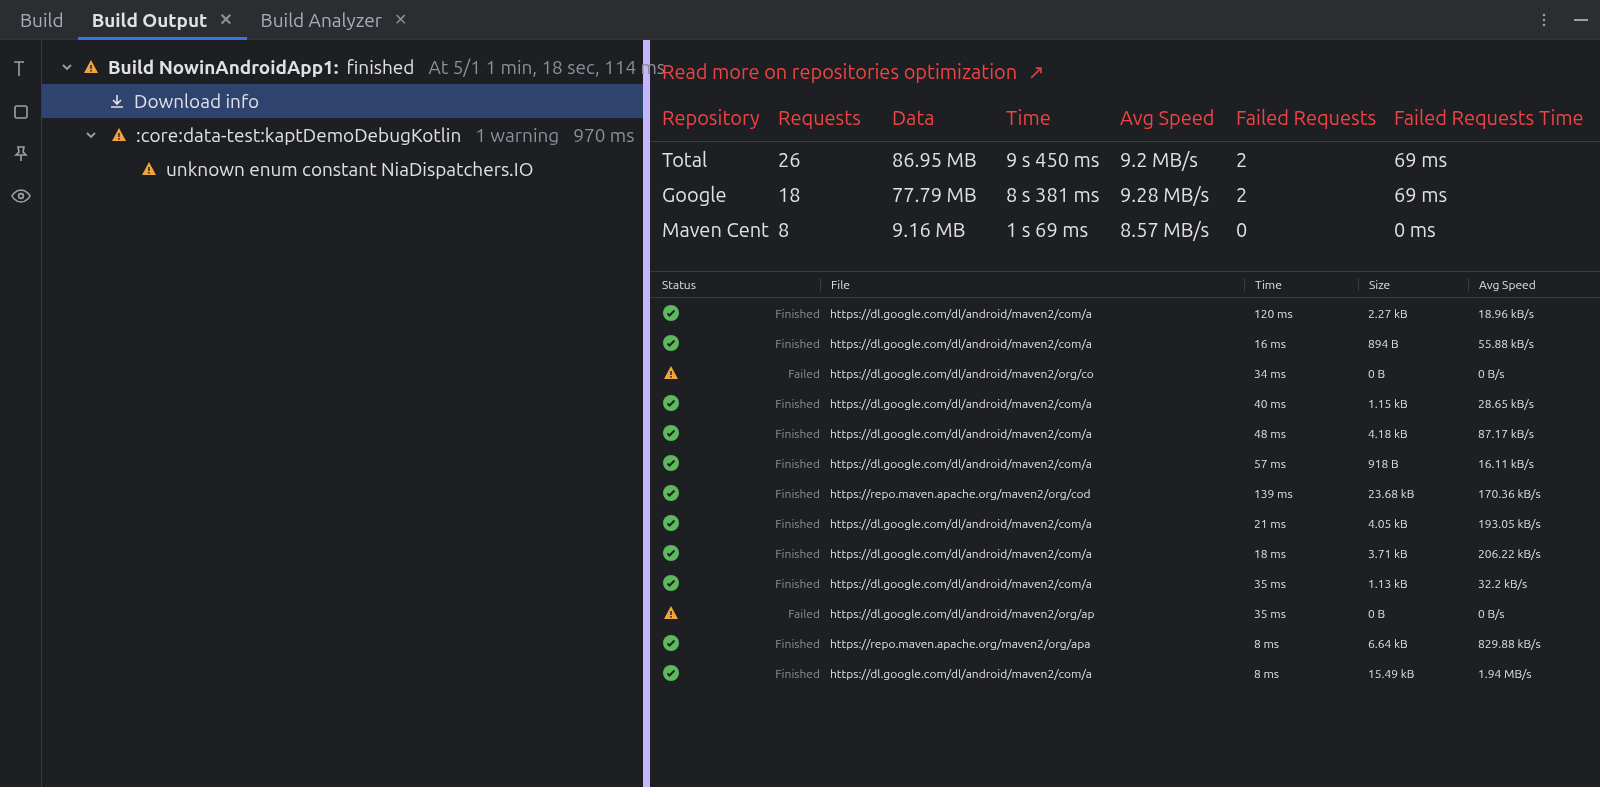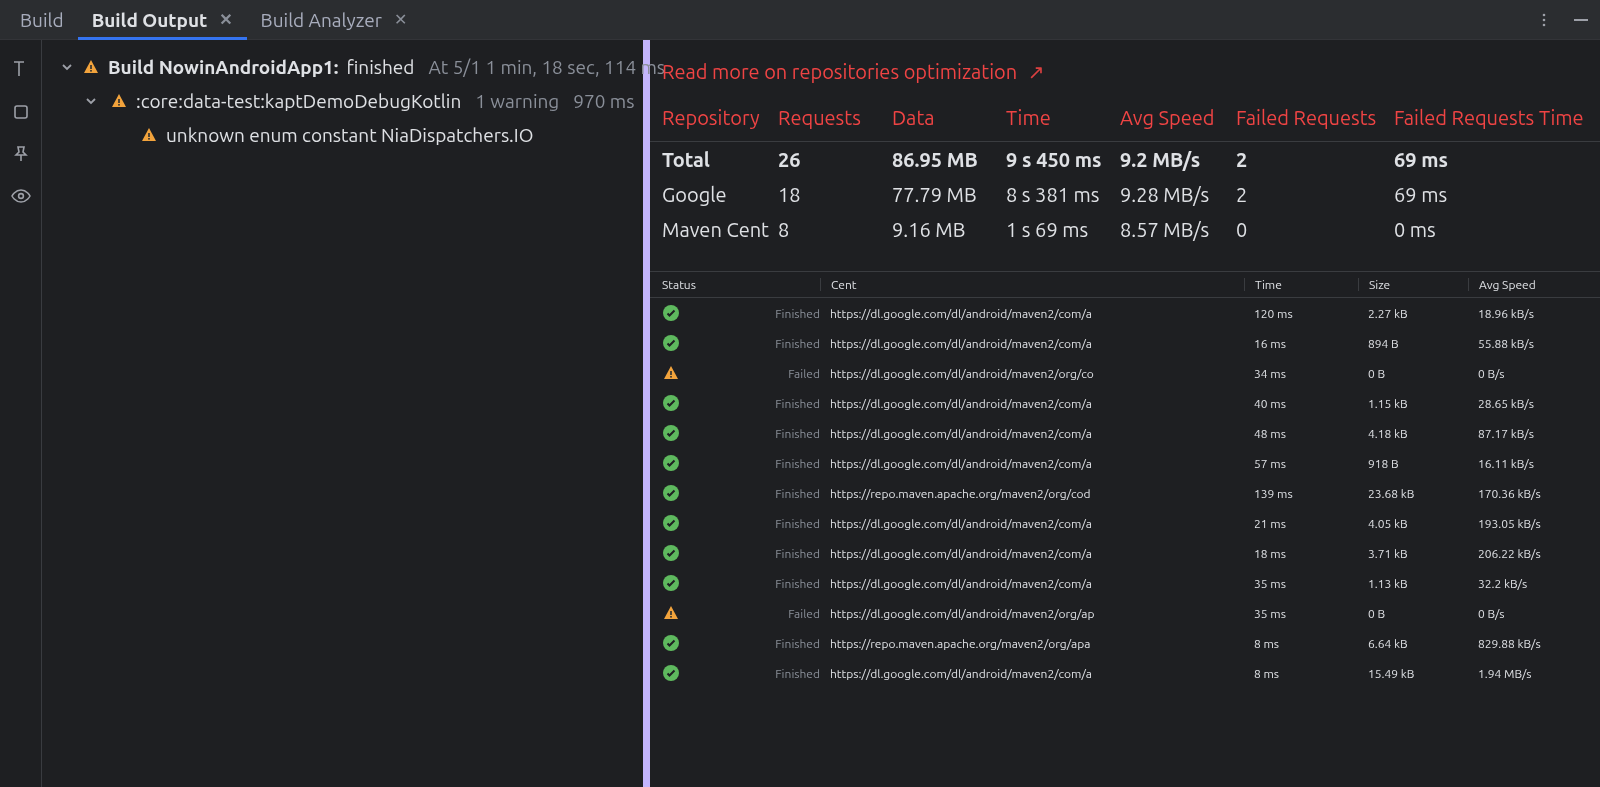--- a/index.html
+++ b/index.html
@@ -58,21 +58,21 @@
     .detail-pane { flex: 1; display: flex; flex-direction: column; min-width: 0; }
     .detail-link {
       padding: 20px 12px 10px 12px;
       color: #ef4444; font-size: 20px; cursor: pointer;
     }
     .detail-link .ext { opacity: .9; margin-left: 6px; }
 
     .repo-header, .repo-row { display: flex; padding: 4px 12px; font-size: 20px; }
     .repo-header { color: #ef4444; border-bottom: 1px solid #3a3c40; padding-top: 12px; padding-bottom: 12px; }
     .repo-row { color: #dfe1e5; padding-top: 6px; padding-bottom: 6px; }
-    .repo-row.total { font-weight: 700; }
+    .repo-row.total { font-weight: 400; }
     .rc { overflow: hidden; text-overflow: clip; white-space: nowrap; }
     .rc0 { width: 116px; }
     .rc1 { width: 114px; }
     .rc2 { width: 114px; }
     .rc3 { width: 114px; }
     .rc4 { width: 116px; }
     .rc5 { width: 158px; }
     .rc6 { flex: 1; }
 
     .dl-header, .dl-row { display: flex; align-items: center; padding: 6px 12px; font-size: 12px; }
@@ -159,20 +159,29 @@
               <path d="M9 2l7 13H2L9 2z" fill="#f2a33c"></path>
               <rect x="8.2" y="7" width="1.6" height="4" fill="#2b2d30"></rect>
               <rect x="8.2" y="12" width="1.6" height="1.6" fill="#2b2d30"></rect>
             </svg>
         </span>
         <span class="title-bold">Build NowinAndroidApp1:</span>
         <span class="lit">finished</span>
         <span class="graysm">At 5/1 1 min, 18 sec, 114 ms</span>
       </div>
 
+      <div class="tree-row selected">
+        <span class="indent" style="width:48px"></span>
+        <span>
+          <svg width="18" height="18" viewBox="0 0 18 18" fill="none" stroke="#dfe1e5" stroke-width="1.6">
+              <path d="M9 3v8M5 8l4 4 4-4M3 15h12"></path>
+            </svg>
+        </span>
+        <span>Download info</span>
+      </div>
 
       <div class="tree-row">
         <span class="indent" style="width:24px"></span>
         <span class="chev">
           <svg width="14" height="14" viewBox="0 0 14 14">
               <path d="M3 5l4 4 4-4" fill="none" stroke="currentColor" stroke-width="1.8"></path>
             </svg>
         </span>
         <span>
           <svg width="18" height="18" viewBox="0 0 18 18">
@@ -239,21 +248,21 @@
             <div class="rc rc2">9.16 MB</div>
             <div class="rc rc3">1 s 69 ms</div>
             <div class="rc rc4">8.57 MB/s</div>
             <div class="rc rc5">0</div>
             <div class="rc rc6">0 ms</div>
           </div>
         </div>
 
       <div class="dl-header">
         <div class="dc dc0">Status</div>
-        <div class="dc dc1">Cent</div>
+        <div class="dc dc1">File</div>
         <div class="dc dc2">Time</div>
         <div class="dc dc3">Size</div>
         <div class="dc dc4">Avg Speed</div>
       </div>
       <div id="dl-rows">
           <div class="dl-row">
             <div class="dc dc0">
               <span>
                 <svg width="18" height="18" viewBox="0 0 18 18">
                   <circle cx="9" cy="9" r="8" fill="#5eb95e"></circle>

